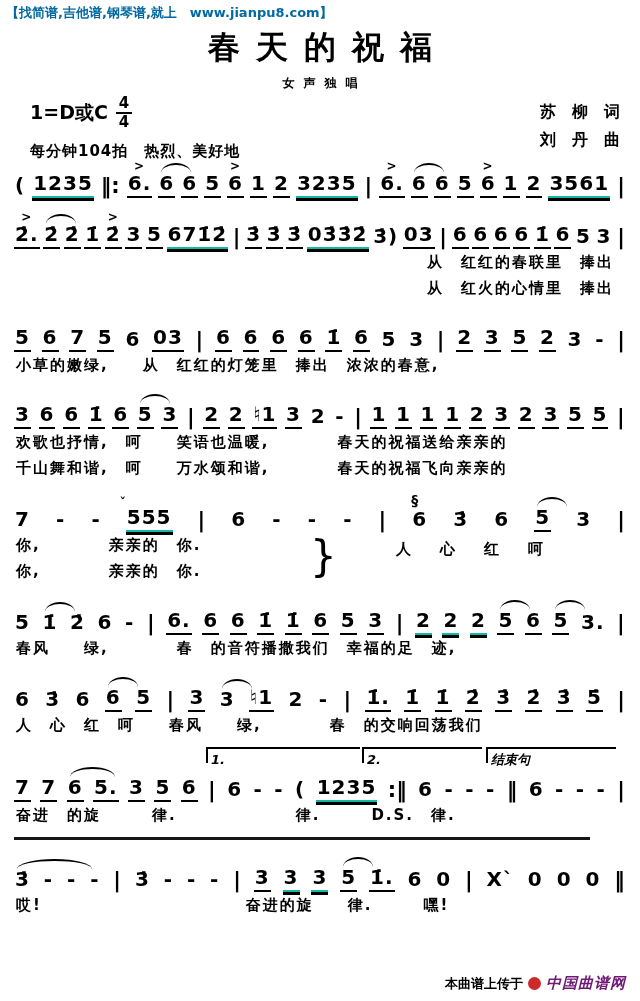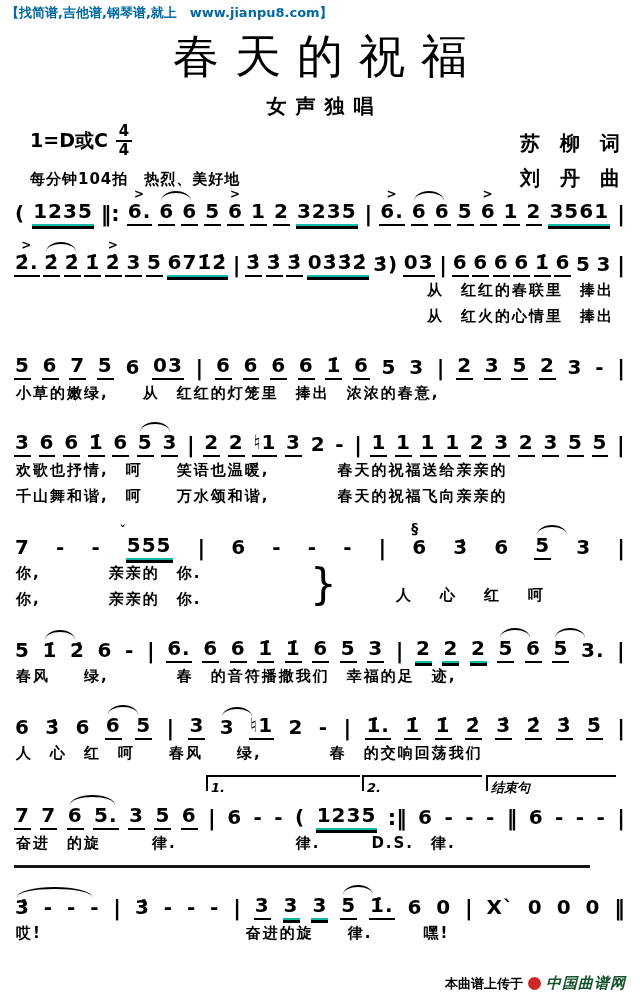--- a/index.html
+++ b/index.html
@@ -2,51 +2,51 @@
 <html><head>
 <meta charset="utf-8">
 <style>
   html,body{margin:0;padding:0}
   body{
     width:640px;height:1001px;position:relative;overflow:hidden;
     background:#ffffff;color:#000;
     font-family:"DejaVu Sans",sans-serif;
   }
   .banner{color:#0369a1;font-size:13px;font-weight:bold;padding:4px 6px 0;white-space:nowrap}
-  .title{text-align:center;font-size:46px;font-weight:normal;letter-spacing:16px;text-indent:16px;margin-top:4px}
-  .subtitle{text-align:center;font-size:20px;font-weight:bold;letter-spacing:9px;text-indent:9px;margin-top:5px}
+  .title{text-align:center;font-size:32px;font-weight:bold;letter-spacing:16px;text-indent:16px;margin-top:4px}
+  .subtitle{text-align:center;font-size:12px;font-weight:bold;letter-spacing:9px;text-indent:9px;margin-top:5px}
   .meta{position:relative;height:60px;margin:4px 20px 0 30px}
   .keysig{font-size:19px;font-weight:bold;display:flex;align-items:center;gap:8px}
   .frac{display:inline-flex;flex-direction:column;align-items:center;line-height:1;font-size:15px;font-weight:bold}
   .frac .ftop{border-bottom:2px solid #000;padding:0 3px 1px;margin-bottom:1px}
   .tempo{font-size:15px;font-weight:bold;margin-top:12px;letter-spacing:1px}
-  .credits{position:absolute;right:0;top:2px;text-align:center;font-size:20px;font-weight:bold;line-height:1.75}
+  .credits{position:absolute;right:0;top:2px;text-align:center;font-size:16px;font-weight:bold;line-height:1.75}
   #score{padding:0 10px}
   .sys{position:relative;margin-bottom:9px}
   .sys.has-volta{padding-top:13px}
   .notesrow{display:flex;justify-content:space-between;align-items:flex-end;padding:15px 4px 0;min-height:27px}
   .tok{position:relative;font-weight:bold;font-size:20px;line-height:1.05;padding:0 1px 2px;white-space:nowrap;letter-spacing:1px}
   .tok.sym{font-size:21px;letter-spacing:0;padding-bottom:1px}
   .u1{border-bottom:2px solid #000}
   .u2{border-bottom:2px solid #14b8a6;box-shadow:0 3px 0 0 #000}
   .mk{position:absolute;top:-13px;left:50%;transform:translateX(-50%);font-size:12px;font-style:normal;font-weight:bold}
   .mk.breath{left:-6px;transform:none;top:-10px}
   .mk.segno{left:0;transform:none;top:-16px;font-size:14px}
   .arc{position:absolute;top:-10px;left:3px;height:8px;border-top:2px solid #000;border-radius:50% 50% 0 0/100% 100% 0 0}
   .lyr{font-size:15px;font-weight:bold;letter-spacing:2px;line-height:25px;padding:1px 6px 0;white-space:nowrap}
   .lyr-right{text-align:right;padding-right:16px}
-  .lyr-rightmid{position:absolute;right:74px;bottom:4px;letter-spacing:7px}
+  .lyr-rightmid{position:absolute;right:74px;bottom:22px;letter-spacing:7px}
   .brace{position:absolute;left:300px;bottom:6px;font-size:42px;font-weight:normal;line-height:1}
   .volta{position:absolute;top:0;height:14px;border-left:2px solid #000;border-top:2px solid #000}
   .volta-label{font-style:italic;font-weight:bold;font-size:13px;padding-left:3px;display:inline-block;line-height:14px;background:#fff}
   .scanline{height:3px;background:#161616;margin:2px 40px 10px 4px}
   .footer{position:absolute;right:14px;bottom:8px;display:flex;align-items:center;gap:5px;font-size:13px}
   .footer .up{font-weight:bold}
   .logo-circle{width:13px;height:13px;border-radius:50%;background:#cc2a2a;display:inline-block}
-  .site-name{color:#14532d;font-weight:bold;font-style:italic;font-size:15px;letter-spacing:1px}
+  .site-name{color:#701a75;font-weight:bold;font-style:italic;font-size:15px;letter-spacing:1px}
 </style>
 </head>
 <body>
 
 <div class="banner">【找简谱,吉他谱,钢琴谱,就上　www.jianpu8.com】</div>
 
 <div class="title">春天的祝福</div>
 <div class="subtitle">女声独唱</div>
 
 <div class="meta">

